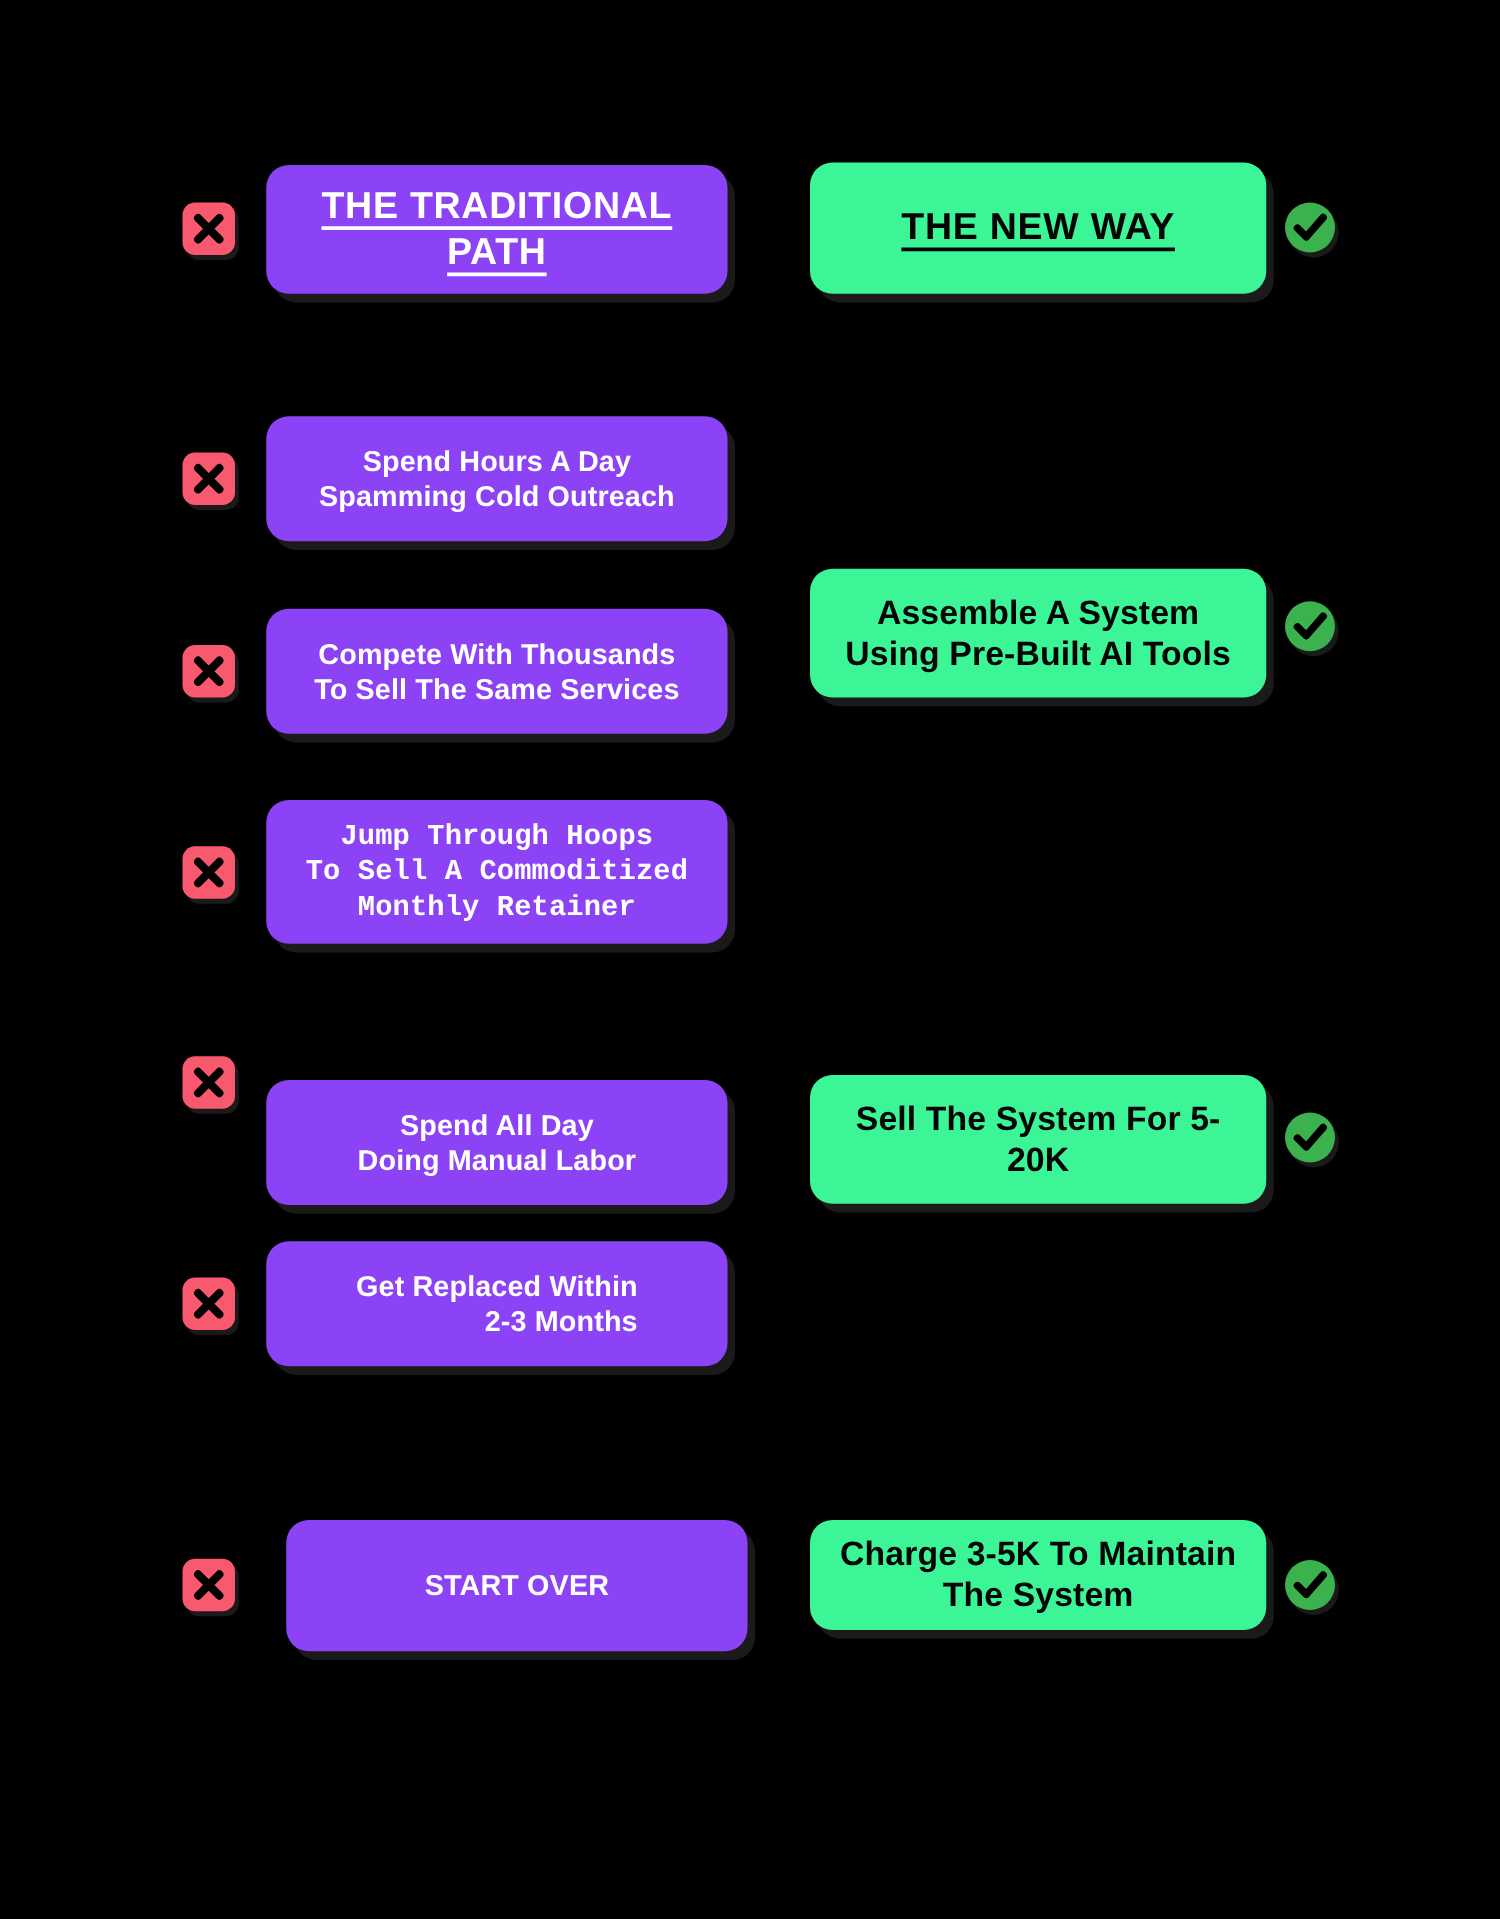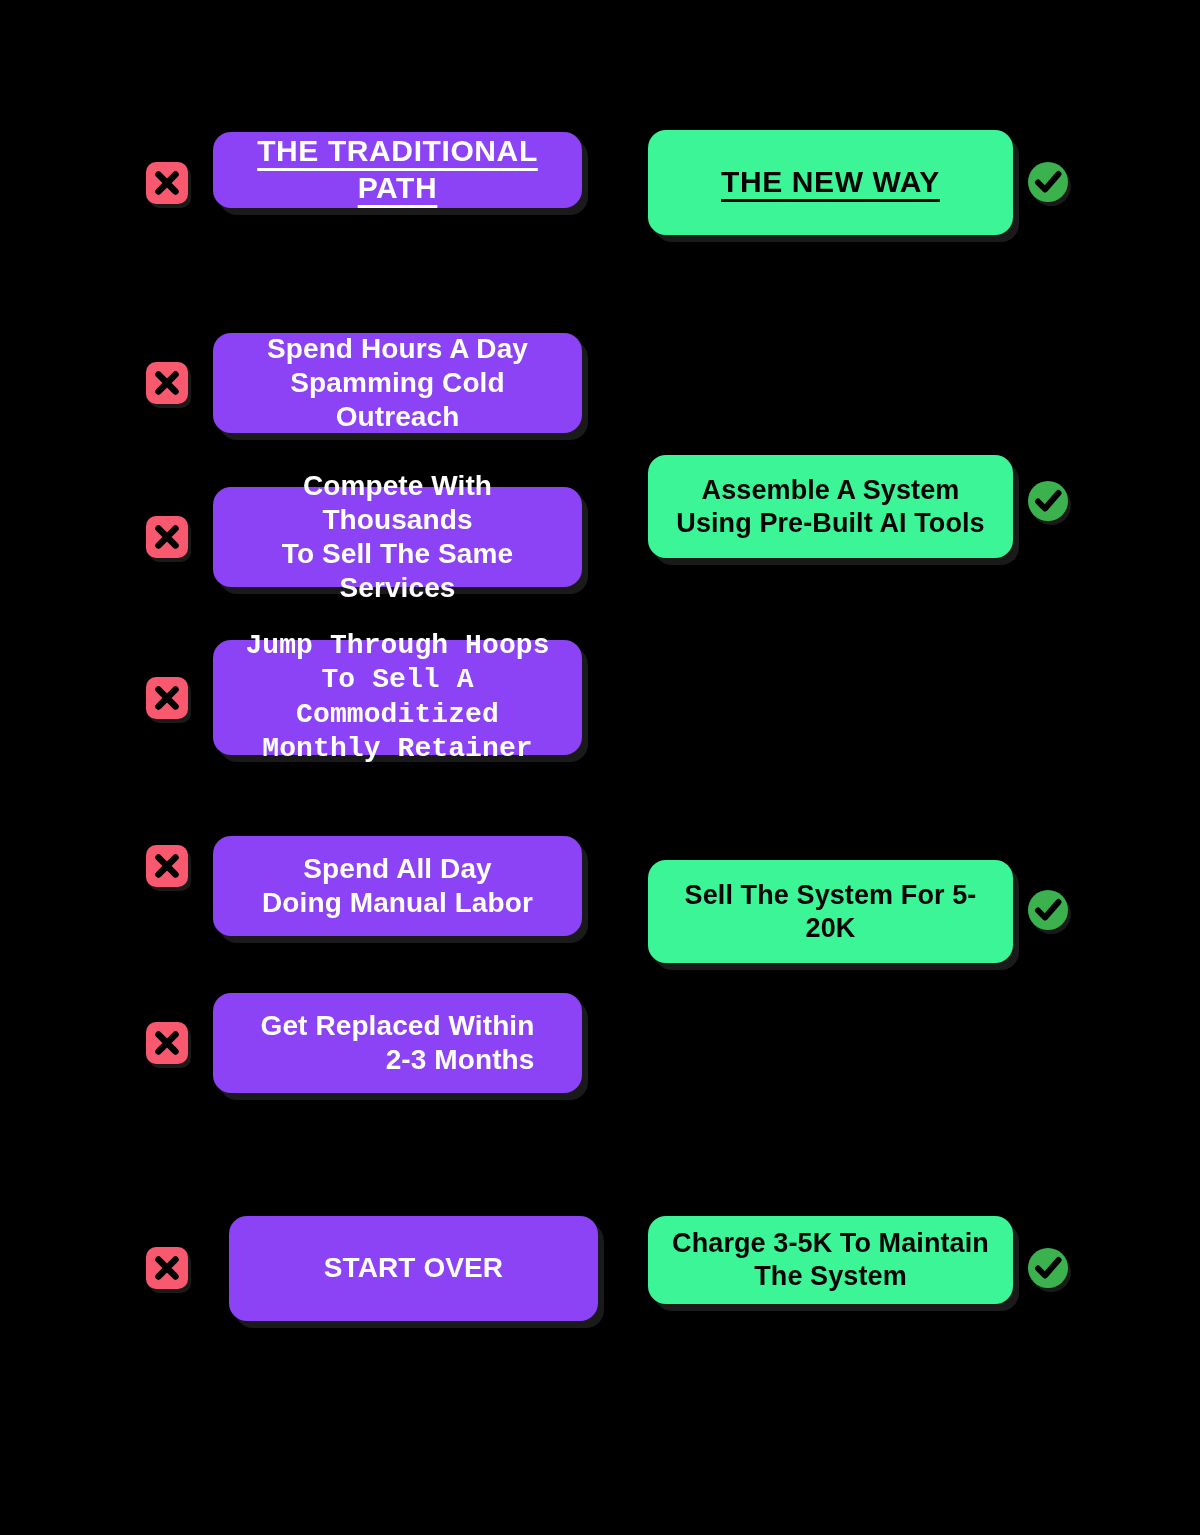--- a/index.html
+++ b/index.html
@@ -34,21 +34,21 @@
     padding: 6px 14px;
     box-shadow: 6px 7px 0 rgba(255,255,255,0.10);
   }
   .card .label {
     display: block;
     white-space: pre-line;
   }
   .card.left {
     background: #8B43F5;
     color: #FFFFFF;
-    font-size: 28px;
+    font-size: 23px;
   }
   .card.right {
     background: #3CF596;
     color: #050505;
     font-size: 27px;
   }
   .card.heading {
     font-size: 30px;
     letter-spacing: 0.6px;
   }
@@ -76,21 +76,21 @@
 <body>
 
 <div id="canvas">
 
   <div class="status-icon icon-shadow" style="left:145px; top:161px;">
     <svg viewBox="0 0 44 44" xmlns="http://www.w3.org/2000/svg" aria-hidden="true">
       <rect x="1" y="1" width="42" height="42" rx="10" ry="10" fill="#F9596F"></rect>
       <path d="M13.5 13.5 L30.5 30.5 M30.5 13.5 L13.5 30.5" stroke="#000000" stroke-width="6.5" stroke-linecap="round"></path>
     </svg>
   </div>
-  <div class="card left heading" style="left:213px; top:132px; width:369px; height:76px;">
+  <div class="card left heading" style="left:213px; top:132px; width:369px; height:103px;">
     <span class="label">THE TRADITIONAL PATH</span>
   </div>
 
   <div class="status-icon icon-shadow" style="left:145px; top:361px;">
     <svg viewBox="0 0 44 44" xmlns="http://www.w3.org/2000/svg" aria-hidden="true">
       <rect x="1" y="1" width="42" height="42" rx="10" ry="10" fill="#F9596F"></rect>
       <path d="M13.5 13.5 L30.5 30.5 M30.5 13.5 L13.5 30.5" stroke="#000000" stroke-width="6.5" stroke-linecap="round"></path>
     </svg>
   </div>
   <div class="card left plain" style="left:213px; top:333px; width:369px; height:100px;">
@@ -120,21 +120,21 @@
 To Sell A Commoditized
 Monthly Retainer</span>
   </div>
 
   <div class="status-icon icon-shadow" style="left:145px; top:844px;">
     <svg viewBox="0 0 44 44" xmlns="http://www.w3.org/2000/svg" aria-hidden="true">
       <rect x="1" y="1" width="42" height="42" rx="10" ry="10" fill="#F9596F"></rect>
       <path d="M13.5 13.5 L30.5 30.5 M30.5 13.5 L13.5 30.5" stroke="#000000" stroke-width="6.5" stroke-linecap="round"></path>
     </svg>
   </div>
-  <div class="card left plain" style="left:213px; top:836px; width:369px; height:100px;">
+  <div class="card left plain" style="left:213px; top:864px; width:369px; height:100px;">
     <span class="label">Spend All Day
 Doing Manual Labor</span>
   </div>
 
   <div class="status-icon icon-shadow" style="left:145px; top:1021px;">
     <svg viewBox="0 0 44 44" xmlns="http://www.w3.org/2000/svg" aria-hidden="true">
       <rect x="1" y="1" width="42" height="42" rx="10" ry="10" fill="#F9596F"></rect>
       <path d="M13.5 13.5 L30.5 30.5 M30.5 13.5 L13.5 30.5" stroke="#000000" stroke-width="6.5" stroke-linecap="round"></path>
     </svg>
   </div>

